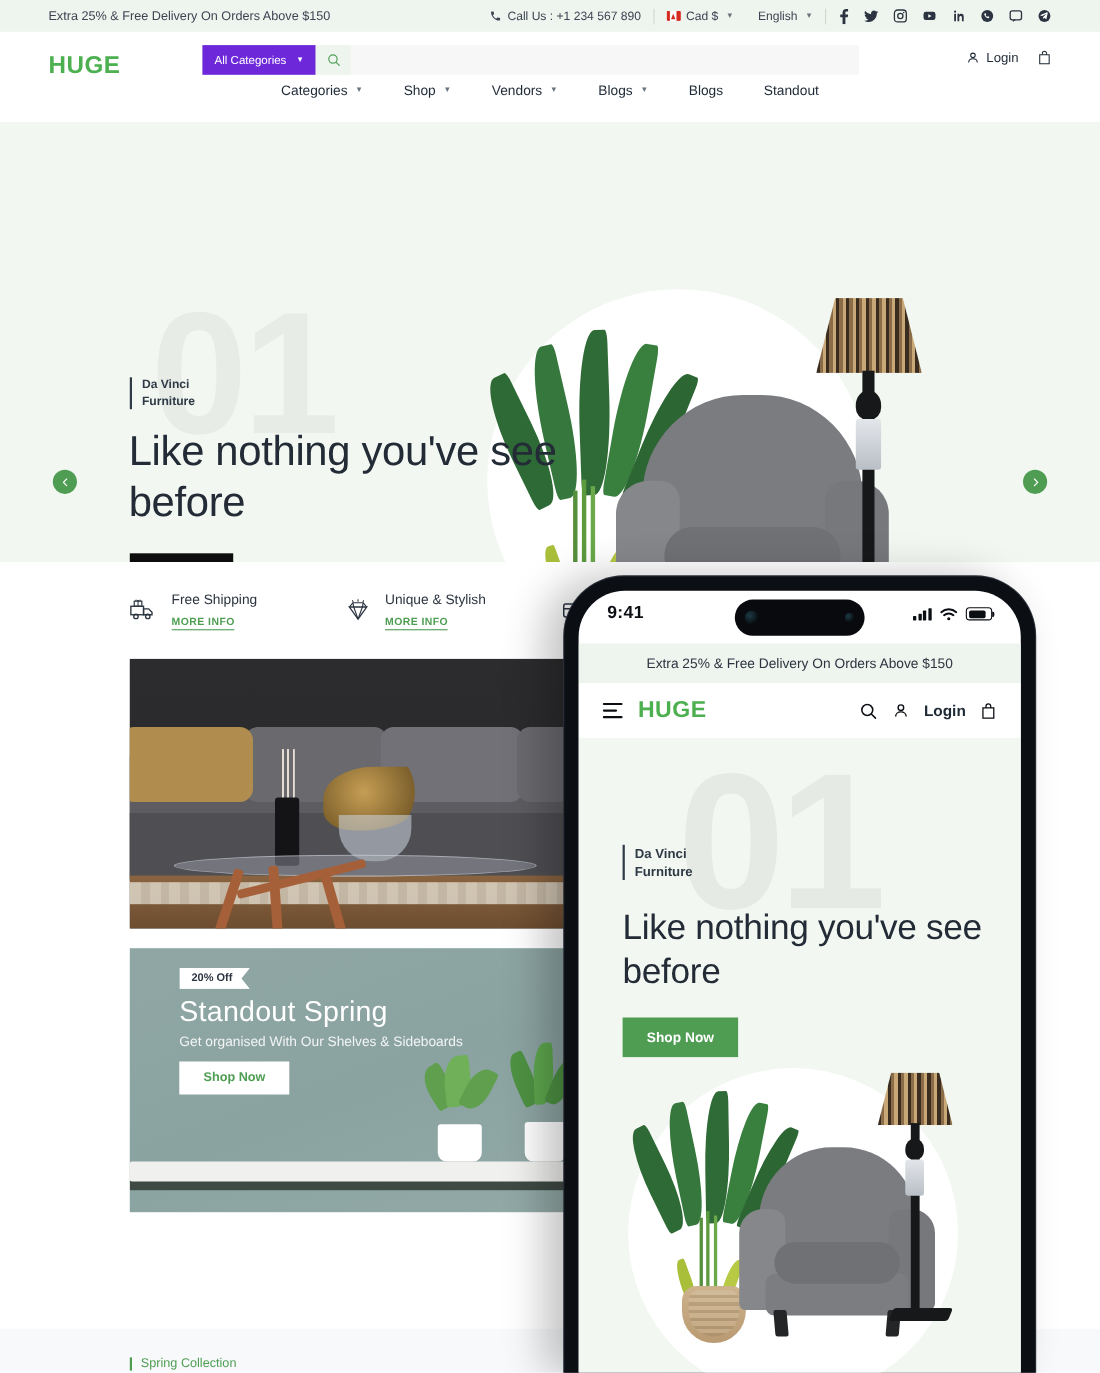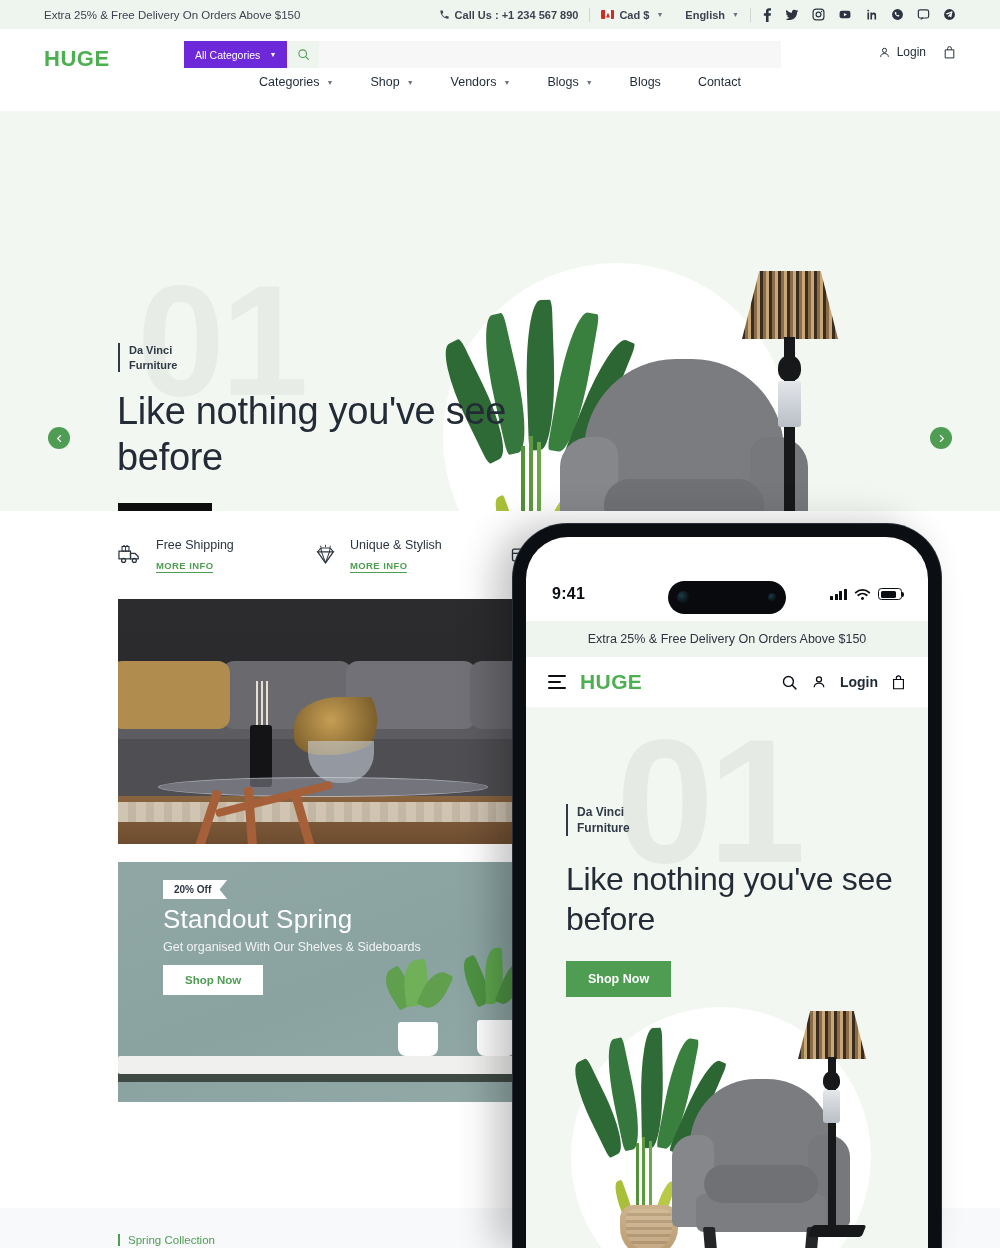--- a/index.html
+++ b/index.html
@@ -22,21 +22,21 @@
     color: #3c4452;
   }
   .topbar-left { flex: 0 0 auto; }
   .topbar-right {
     margin-left: auto;
     display: flex;
     align-items: center;
     gap: 0px;
     font-size: 11px;
   }
-  .tb-item { display: flex; align-items: center; gap: 5px; padding: 0 11px; white-space: nowrap; font-weight: bold; }
+  .tb-item { display: flex; align-items: center; gap: 5px; padding: 0 11px; white-space: nowrap; }
   .tb-sep { width: 1px; height: 14px; background: #cfd8cf; }
   .caret { font-size: 7px; color: #6b7280; margin-left: 2px; }
   .flag {
     width: 13px; height: 9px; background: #ffffff; border-radius: 1px;
     position: relative; display: inline-block; overflow: hidden;
     border: 0;
   }
   .flag::before, .flag::after {
     content: ""; position: absolute; top: 0; bottom: 0; width: 3.6px; background: #d52b1e;
   }
@@ -259,21 +259,21 @@
     position: absolute; left: 513px; top: 524px; width: 428px; height: 724px;
     background: #0b0e13; border-radius: 54px 54px 0 0;
     box-shadow: 0 0 0 1px #2a2f38, -18px 0 38px rgba(0,0,0,.24);
     padding: 13px 13px 0 13px;
   }
   .phone-screen {
     width: 402px; height: 711px; background: #fff; border-radius: 42px 42px 0 0;
     overflow: hidden; position: relative;
   }
   .statusbar {
-    height: 48px; display: flex; align-items: center; padding: 0 26px 6px 26px; position: relative; margin-top: 36px;
+    height: 48px; display: flex; align-items: center; padding: 0 26px 6px 26px; position: relative;
   }
   .st-time { font-size: 16px; font-weight: 700; letter-spacing: .3px; color:#0b0e13;}
   .dyn-island {
     position: absolute; left: 50%; transform: translateX(-50%); top: 8px;
     width: 118px; height: 33px; background: #080a0d; border-radius: 18px;
     display:flex; align-items:center; justify-content:space-between; padding: 0 9px;
   }
   .di-lens { width: 13px; height: 13px; border-radius:50%; background: radial-gradient(circle at 35% 35%, #1d3a46, #070b0e 70%); }
   .di-lens.small { width: 9px; height: 9px; }
   .st-right { margin-left: auto; display: flex; align-items: center; gap: 7px; }
@@ -431,21 +431,21 @@
       <span class="caret">▼</span>
     </div>
     <div class="nav-item">
       <span>Blogs</span>
       <span class="caret">▼</span>
     </div>
     <div class="nav-item">
       <span>Blogs</span>
     </div>
     <div class="nav-item">
-      <span>Contact</span>
+      <span>Standout</span>
     </div>
   </div>
 </div>
 
 <div class="hero">
   <div class="hero-num">01</div>
   <div class="hero-circle"></div>
 
   <div class="furn plant">
     <div class="leaf" style="left:2px;  top:36px;  width:30px; height:126px; transform:rotate(-26deg); background:#2e6a35;"></div>

